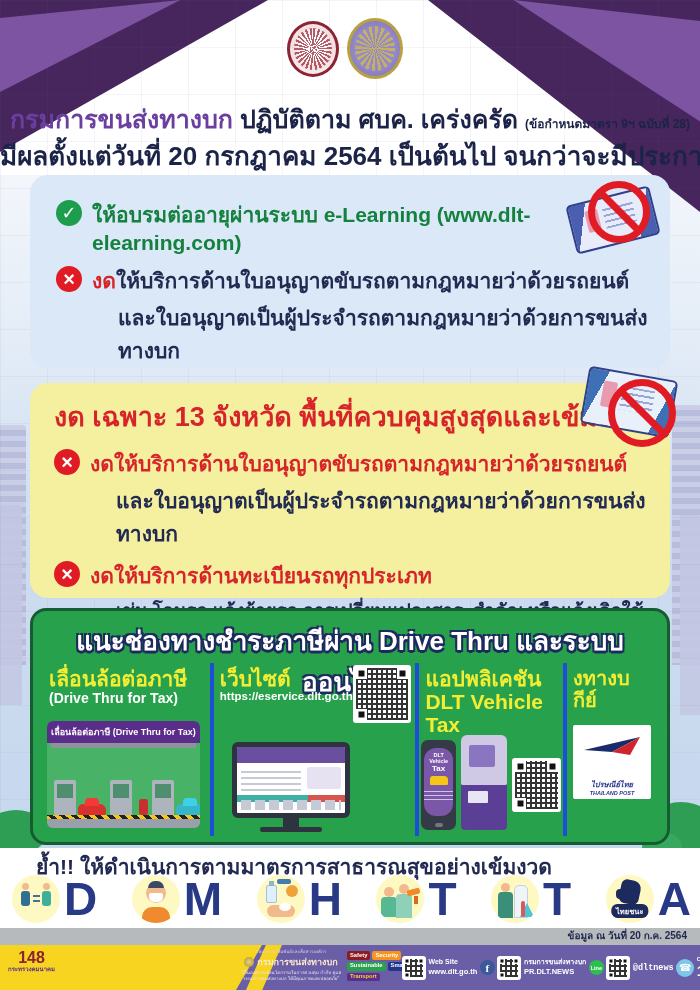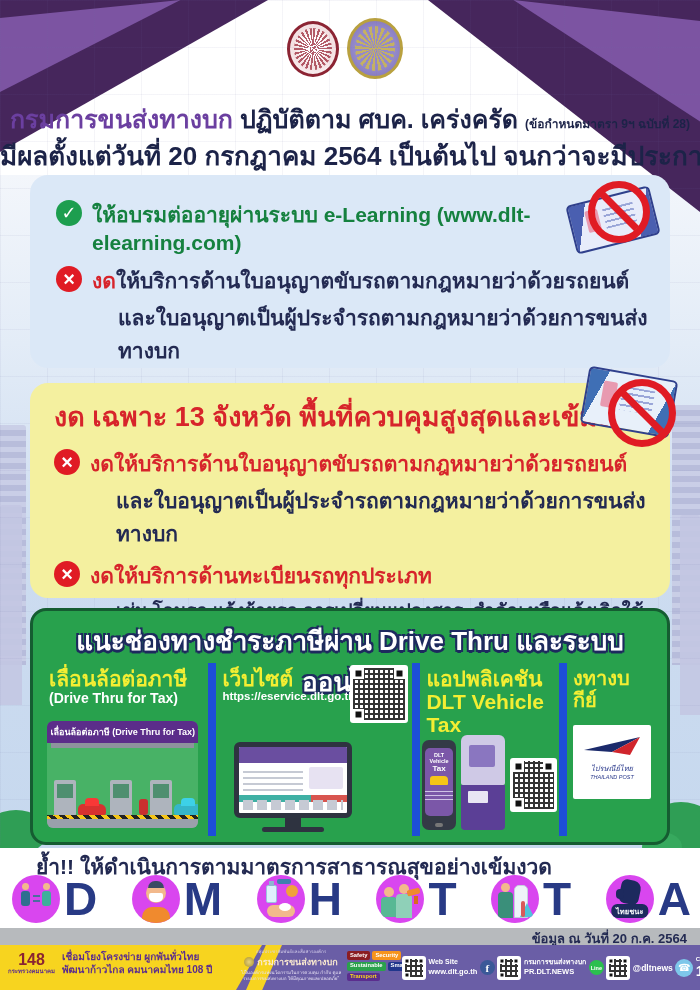--- a/index.html
+++ b/index.html
@@ -72,21 +72,21 @@
   .pref { color:#d7242b; font-weight:800; }
   .indent { margin-left:62px; margin-top:4px; }
   .small { font-size:18.5px; font-weight:600; }
 
   
   #box3 { top:608px; height:237px; background:#28a14d; border:3px solid #155c31; border-radius:16px; }
   #box3 h2 { text-align:center; margin-top:9px; font-size:26px; font-weight:800; color:#fff;
       text-shadow:-2px -2px 0 #1d2a5e, 2px -2px 0 #1d2a5e, -2px 2px 0 #1d2a5e, 2px 2px 0 #1d2a5e, 0 3px 0 #1d2a5e; }
   .cols { position:absolute; left:10px; right:10px; top:52px; bottom:6px; display:flex; }
   .col { position:relative; padding:4px 6px; }
-  .col + .col { border-left:8px solid #1d4ed8; }
+  .col + .col { border-left:4px solid #1d4ed8; }
   .c1 { width:172px; } .c2 { width:212px; } .c3 { width:152px; } .c4 { flex:1; }
   .col h3 { color:#f3ee33; font-size:21px; font-weight:800; line-height:1.1; }
   .col .sub { color:#fff; font-size:14px; font-weight:700; }
   .col .url { color:#fff; font-size:11.5px; font-weight:700; white-space:nowrap; }
 
   
   .qr { position:relative; background:#fff; border-radius:3px; }
   .qr::before { content:""; position:absolute; inset:3px;
       background-image:repeating-linear-gradient(0deg,#111 0 2px, transparent 2px 5px),
                        repeating-linear-gradient(90deg,#111 0 2px, transparent 2px 5px);
@@ -119,53 +119,53 @@
   .mbar::after { content:""; position:absolute; right:0; top:0; width:34%; height:100%; background:#d8554f; }
   .mfoot { position:absolute; left:4px; right:4px; bottom:3px; height:10px;
            background:repeating-linear-gradient(90deg,#c6cad4 0 10px, transparent 10px 14px); }
   .mstand { width:16px; height:9px; background:#2e3340; margin:0 auto; }
   .mbase { width:62px; height:5px; background:#2e3340; border-radius:3px; margin:0 auto; }
 
   
   .devices { position:absolute; left:2px; right:2px; bottom:6px; display:flex; align-items:flex-end; gap:5px; }
   .phone { width:37px; height:90px; background:#343a46; border-radius:7px; padding:8px 3px 10px; position:relative; }
   .phone::after { content:""; position:absolute; bottom:3px; left:50%; transform:translateX(-50%); width:8px; height:4px; border-radius:2px; background:#777; }
-  .pscr { height:68px; background:#7b57a8; border-radius:5px; text-align:center; color:#fff; overflow:hidden; }
+  .pscr { height:68px; background:#7b57a8; border-radius:12px; text-align:center; color:#fff; overflow:hidden; }
   .pl1 { font-size:5.5px; font-weight:700; margin-top:4px; }
   .pl2 { font-size:8px; font-weight:800; }
   .pcar { width:18px; height:9px; background:#f5c518; border-radius:3px 4px 1px 1px; margin:3px auto 0; }
   .plines { margin-top:6px; height:12px; background:repeating-linear-gradient(#cfc2e6 0 1.5px, transparent 1.5px 4px); }
   .kiosk { width:50px; height:95px; position:relative; }
   .khead { height:50px; background:#cfc9e6; border-radius:6px 6px 2px 2px; position:relative; }
   .khead::before { content:""; position:absolute; left:8px; top:10px; width:26px; height:22px; background:#8a76c0; border-radius:2px; }
   .kbody { height:45px; background:#5b3f96; border-radius:0 0 4px 4px; position:relative; }
   .kbody::before { content:""; position:absolute; left:7px; top:6px; width:20px; height:12px; background:#e9e6f4; border-radius:1px; }
 
   
   .postbox { width:78px; height:74px; background:#fff; border-radius:2px; margin:14px auto 0; text-align:center; padding-top:10px; }
-  .postcap { color:#2b3a8c; font-size:7.5px; font-weight:400; font-style:italic; line-height:1.15; margin-top:4px; }
+  .postcap { color:#2b3a8c; font-size:7.5px; font-weight:700; font-style:italic; line-height:1.15; margin-top:20px; }
   .postcap .en { font-size:5.5px; }
 
   
   .measures { position:absolute; left:0; top:848px; width:700px; height:80px; background:#fff; z-index:4; }
   .measures h2 { position:absolute; left:36px; top:2px; font-size:21px; font-weight:800; color:#232a52; }
   .dmh { position:absolute; left:12px; right:10px; top:27px; display:flex; align-items:center; justify-content:space-between; }
   .pair { display:flex; align-items:center; gap:4px; }
-  .mic { position:relative; width:48px; height:48px; border-radius:50%; background:#d946ef; overflow:hidden; }
+  .mic { position:relative; width:48px; height:48px; border-radius:50%; background:#fef9c3; overflow:hidden; }
   .letter { font-size:46px; font-weight:900; color:#283a85; line-height:1; letter-spacing:-1px; }
   .fig { position:absolute; width:9px; height:15px; border-radius:3px; }
   .fig::before { content:""; position:absolute; left:1px; top:-8px; width:7px; height:7px; border-radius:50%; background:#f2b98c; }
   .head { position:absolute; border-radius:50%; background:#f2b98c; }
   .shape { position:absolute; }
   .tc-pill { position:absolute; left:50%; transform:translateX(-50%); bottom:5px; background:#1d2a5e; color:#fff;
              font-size:7.5px; font-weight:700; padding:1px 5px; border-radius:6px; white-space:nowrap; }
 
   
   .strip { position:absolute; left:0; top:928px; width:700px; height:17px; background:#b7babd; z-index:4; }
-  .strip .note { position:absolute; right:13px; top:0px; font-size:13px; font-weight:700; color:#232a52; }
+  .strip .note { position:absolute; right:13px; top:0px; font-size:10px; font-weight:700; color:#232a52; }
   .footer { position:absolute; left:0; top:945px; width:700px; height:45px; background:#6a5ea6; z-index:4; overflow:hidden; }
   .fy { position:absolute; left:0; top:0; bottom:0; width:262px; background:#f7d41f; clip-path:polygon(0 0,100% 0,calc(100% - 26px) 100%,0 100%); }
   .fy2 { position:absolute; left:246px; top:0; bottom:0; width:36px; background:#f7d41f; clip-path:polygon(55% 0,100% 0,45% 100%,0 100%); }
   .mot-blk { position:absolute; left:8px; top:5px; display:flex; align-items:center; gap:7px; }
   .mot-logo { text-align:center; color:#8a2432; font-weight:900; font-size:16px; line-height:1; }
   .mot-logo small { display:block; font-size:6px; color:#5b2d8e; font-weight:800; }
   .mot-text { color:#5b2d8e; font-weight:800; font-size:10px; line-height:1.3; white-space:nowrap; }
   .dlt-blk { position:absolute; left:240px; top:3px; width:102px; color:#fff; }
   .dlt-unit { font-size:4.5px; color:#d9d2ee; text-align:center; }
   .dlt-nm { display:flex; align-items:center; justify-content:center; gap:3px; }
@@ -180,21 +180,21 @@
   .fqr { width:24px; height:24px; flex:0 0 auto; }
   .fqr .fm { width:6px; height:6px; box-shadow:inset 0 0 0 1.5px #fff, inset 0 0 0 3px #111; }
   .fqr .fm.tl{left:2px;top:2px;} .fqr .fm.tr{right:2px;top:2px;} .fqr .fm.bl{left:2px;bottom:2px;}
   .ftxt { color:#fff; line-height:1.25; }
   .ftxt .l1 { font-size:7px; font-weight:700; white-space:nowrap; }
   .ftxt .l2 { font-size:7.5px; font-weight:800; white-space:nowrap; }
   .fb { width:15px; height:15px; border-radius:50%; background:#3b5998; color:#fff; font-weight:800; font-size:11px;
         display:flex; align-items:center; justify-content:center; flex:0 0 auto; font-family:"Liberation Serif",serif; }
   .line-ic { width:15px; height:15px; border-radius:50%; background:#2bbf4e; color:#fff; font-size:5.5px; font-weight:800;
         display:flex; align-items:center; justify-content:center; flex:0 0 auto; }
-  .at { color:#fff; font-size:8.5px; font-weight:800; white-space:nowrap; }
+  .at { color:#fff; font-size:8.5px; font-weight:800; white-space:nowrap;font-family:Liberation Mono, monospace; }
   .ph { width:18px; height:18px; border-radius:50%; background:#7ec7ea; color:#fff; font-size:10px;
         display:flex; align-items:center; justify-content:center; flex:0 0 auto; }
   .call { color:#fff; line-height:1.1; }
   .call .cl { font-size:6px; font-weight:700; }
   .call .cn { font-size:15px; font-weight:800; }
 </style>
 </head>
 <body>
 
 <div id="poster">
@@ -419,24 +419,20 @@
 
   <div class="footer">
     <div class="fy"></div>
     <div class="fy2"></div>
 
     <div class="mot-blk">
       <div class="mot-logo">
         <span>148</span>
         <small>กระทรวงคมนาคม</small>
       </div>
-      <div class="mot-text">
-        <div>เชื่อมโยงโครงข่าย ผูกพันทั่วไทย</div>
-        <div>พัฒนาก้าวไกล คมนาคมไทย 108 ปี</div>
-      </div>
     </div>
 
     <div class="dlt-blk">
       <div class="dlt-unit">กลุ่มประชาสัมพันธ์และสื่อสารองค์กร</div>
       <div class="dlt-nm">
         <span class="dlt-emb"></span>
         <span class="dlt-name">กรมการขนส่งทางบก</span>
       </div>
       <div class="dlt-tag">"เป็นองค์กรแห่งนวัตกรรมในการควบคุม กำกับ ดูแล ระบบการขนส่งทางบก ให้มีคุณภาพและปลอดภัย"</div>
     </div>

